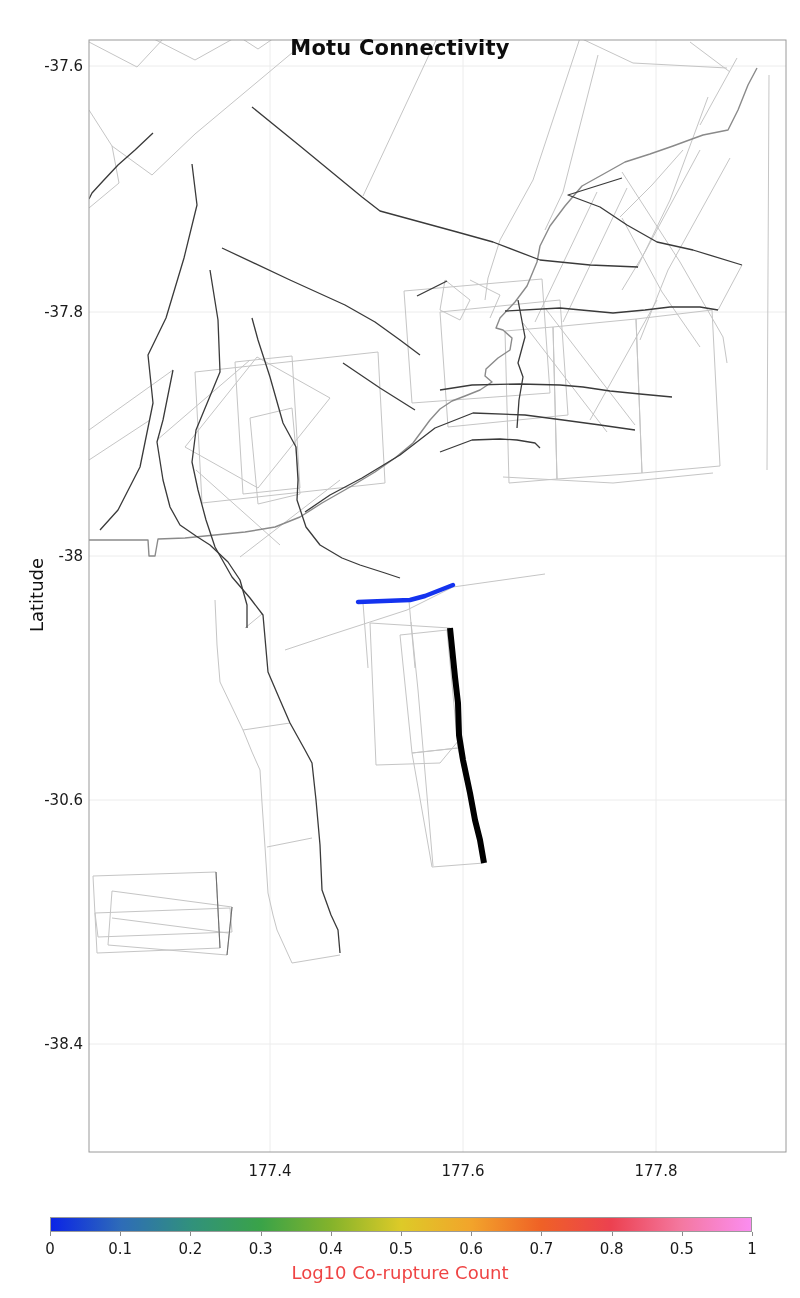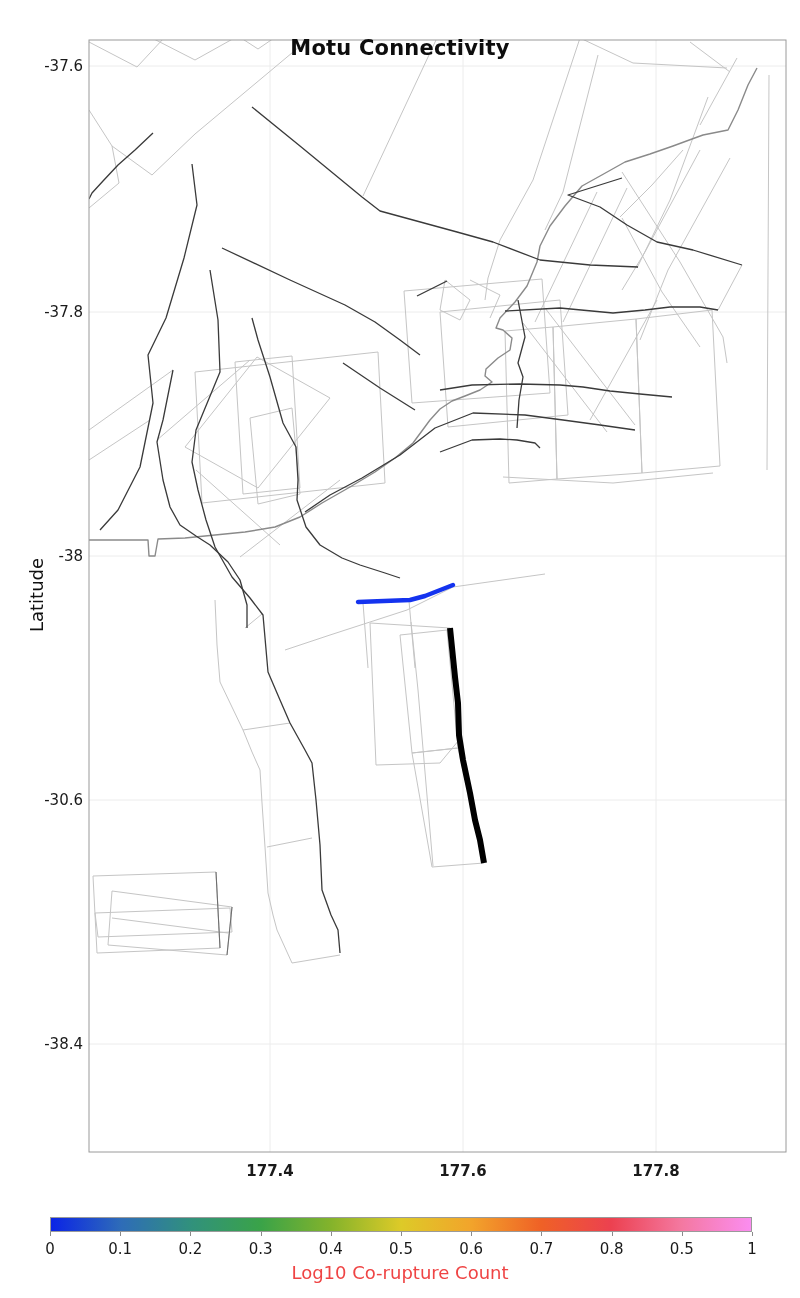--- a/index.html
+++ b/index.html
@@ -8,21 +8,21 @@
     font-family:"DejaVu Sans", sans-serif;color:#111;overflow:hidden;
   }
   #figure{position:absolute;inset:0;}
   #map-svg{position:absolute;left:0;top:0;}
   .page-title{
     position:absolute;top:3px;left:0;right:0;text-align:center;
     font-size:21px;font-weight:bold;color:#0d0d0d;letter-spacing:.2px;margin-top:33px;
   }
   .xtick{
     position:absolute;top:1162px;transform:translateX(-50%);
-    font-size:15px;color:#1a1a1a;white-space:nowrap;font-weight:bold;
+    font-size:15px;color:#1a1a1a;white-space:nowrap;
   }
   .ytick{
     position:absolute;right:717px;transform:translateY(-50%);
     font-size:15px;color:#1a1a1a;white-space:nowrap;text-align:right;
   }
   .xlabel{
     position:absolute;top:1184px;left:0;right:0;text-align:center;
     font-size:18px;color:#111;
   }
   .ylabel{

